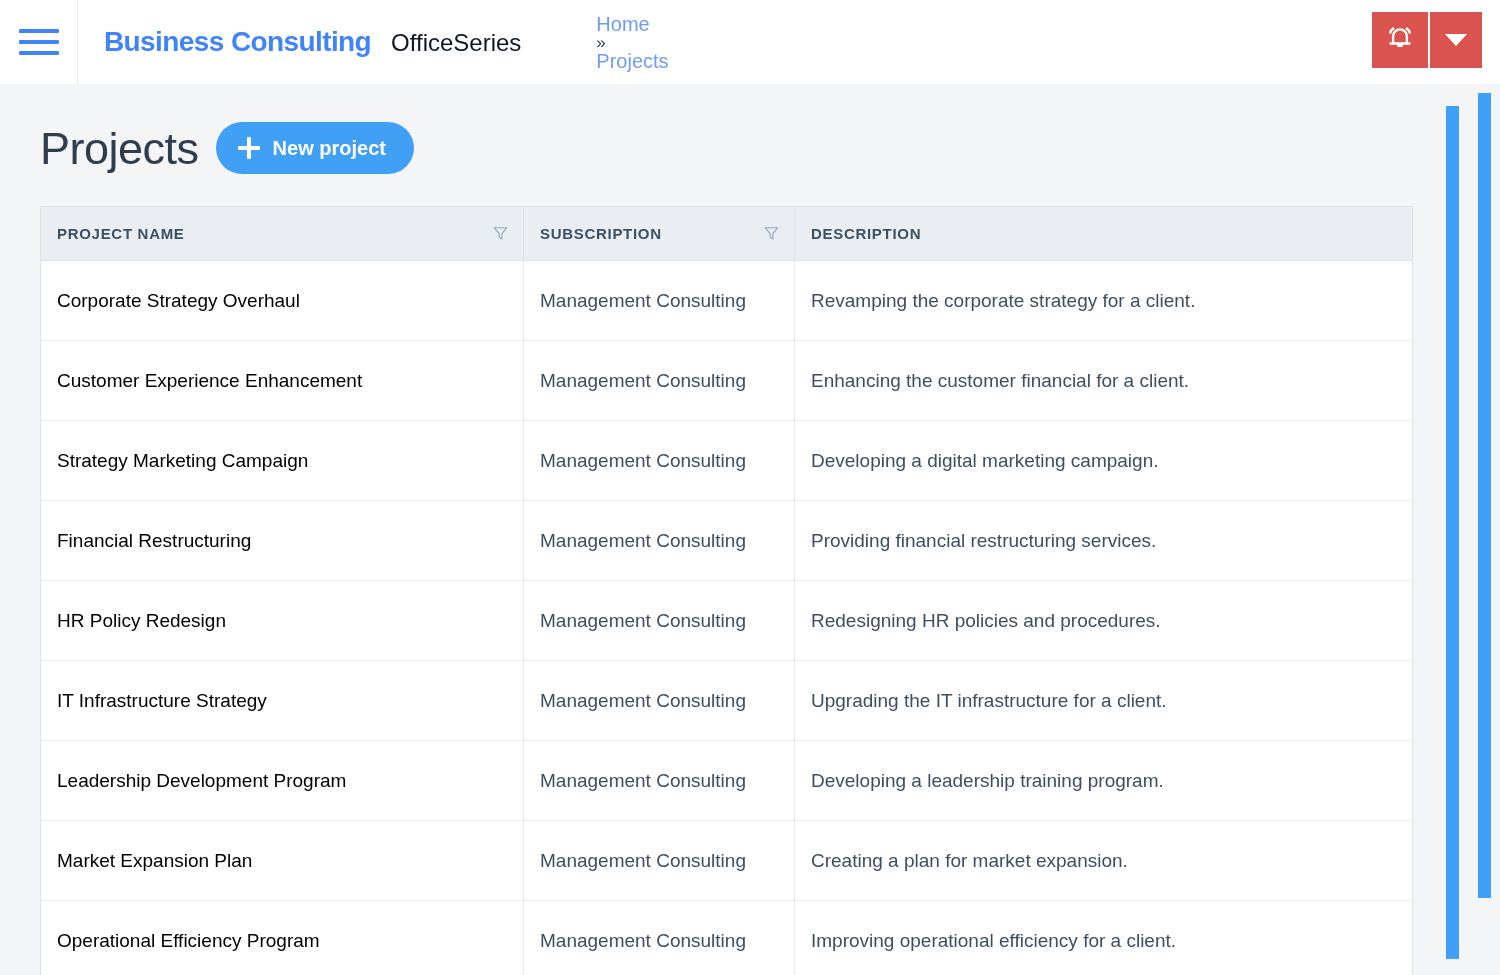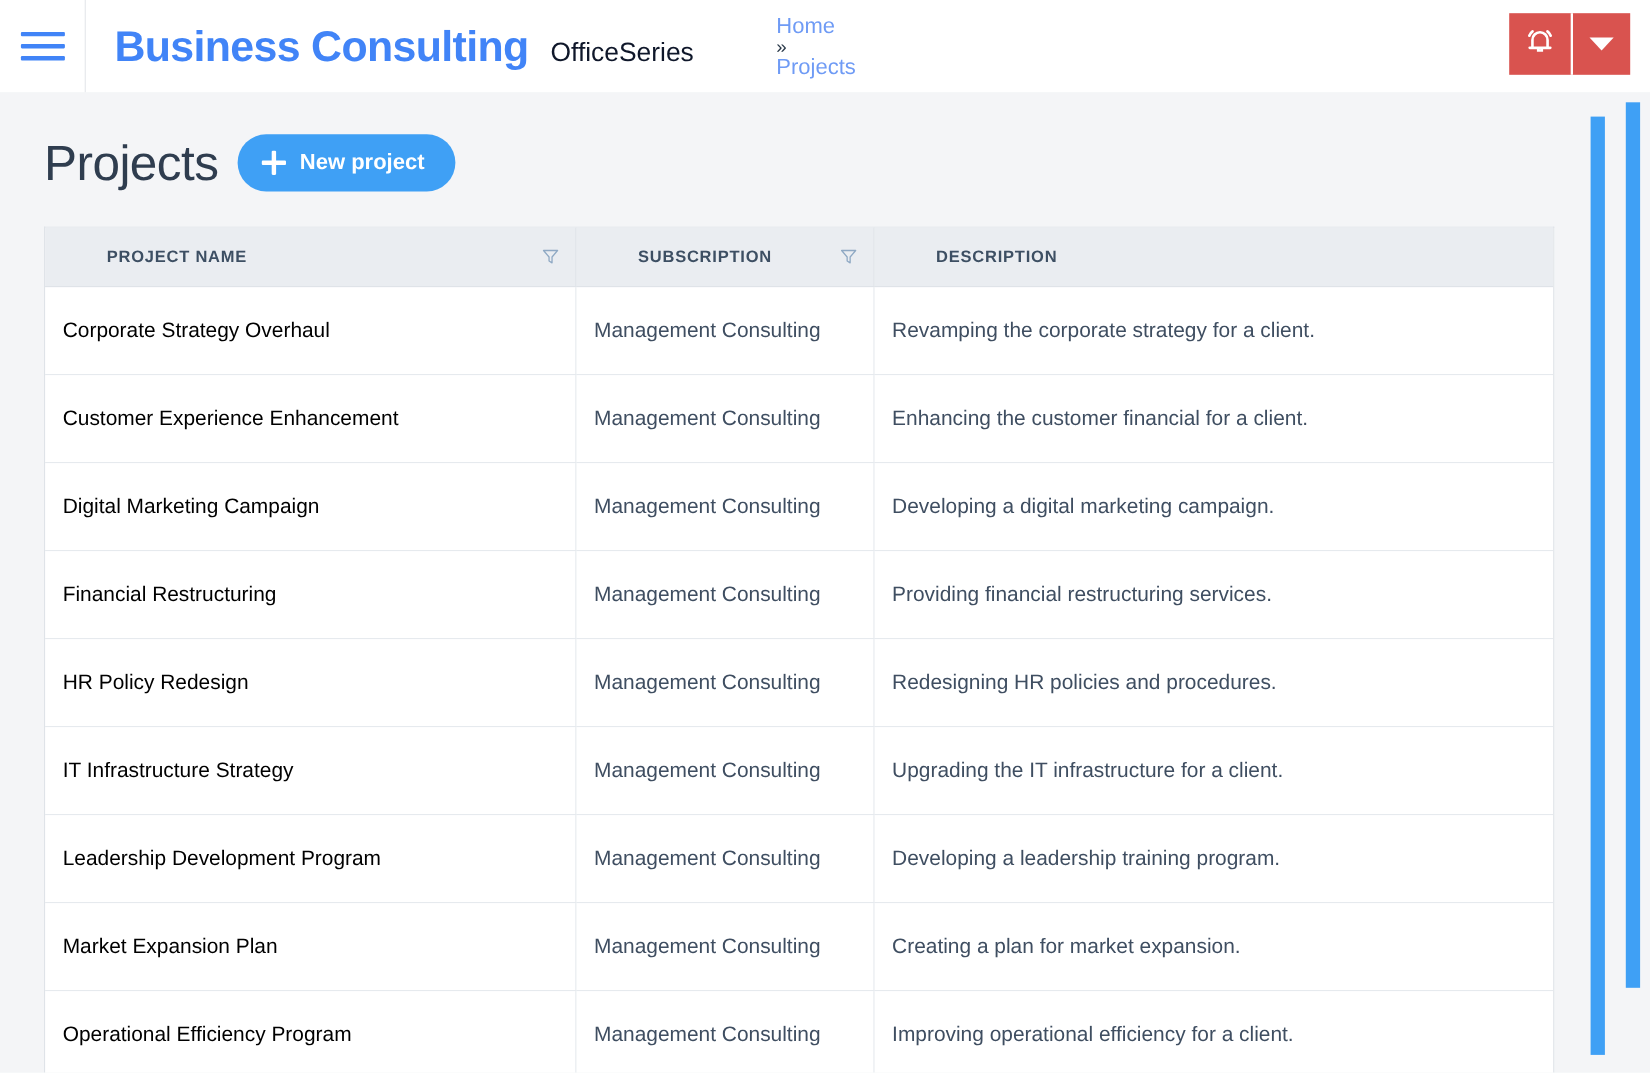--- a/index.html
+++ b/index.html
@@ -42,21 +42,21 @@
     height: 4px;
     background: #4184f7;
     border-radius: 1px;
   }
   .brand-wrap {
     display: flex;
     align-items: baseline;
     padding-left: 26px;
   }
   .brand-title {
-    font-size: 39px;
+    font-size: 28px;
     font-weight: bold;
     color: #4184f7;
     letter-spacing: -0.6px;
     line-height: 1;
   }
   .brand-sub {
     font-size: 24px;
     color: #0f172a;
     margin-left: 20px;
     line-height: 1;
@@ -186,21 +186,20 @@
   .th-inner {
     display: flex;
     align-items: center;
     justify-content: space-between;
   }
   .th-label {
     font-size: 15px;
     font-weight: bold;
     color: #3d4f63;
     letter-spacing: 0.7px;
-    margin-left: 40px;
   }
   .filter-icon { flex: none; cursor: pointer; line-height: 0; }
   table.grid td {
     border-bottom: 1px solid #e6eaee;
     border-right: 1px solid #e6eaee;
     height: 79px;
     padding: 0 16px;
     vertical-align: middle;
     font-size: 19px;
     color: #3f4e61;
@@ -322,21 +321,21 @@
           <td><a class="cell-link">Corporate Strategy Overhaul</a></td>
           <td>Management Consulting</td>
           <td>Revamping the corporate strategy for a client.</td>
         </tr>
         <tr>
           <td><a class="cell-link">Customer Experience Enhancement</a></td>
           <td>Management Consulting</td>
           <td>Enhancing the customer financial for a client.</td>
         </tr>
         <tr>
-          <td><a class="cell-link">Digital Marketing Campaign</a></td>
+          <td><a class="cell-link">Strategy Marketing Campaign</a></td>
           <td>Management Consulting</td>
           <td>Developing a digital marketing campaign.</td>
         </tr>
         <tr>
           <td><a class="cell-link">Financial Restructuring</a></td>
           <td>Management Consulting</td>
           <td>Providing financial restructuring services.</td>
         </tr>
         <tr>
           <td><a class="cell-link">HR Policy Redesign</a></td>

